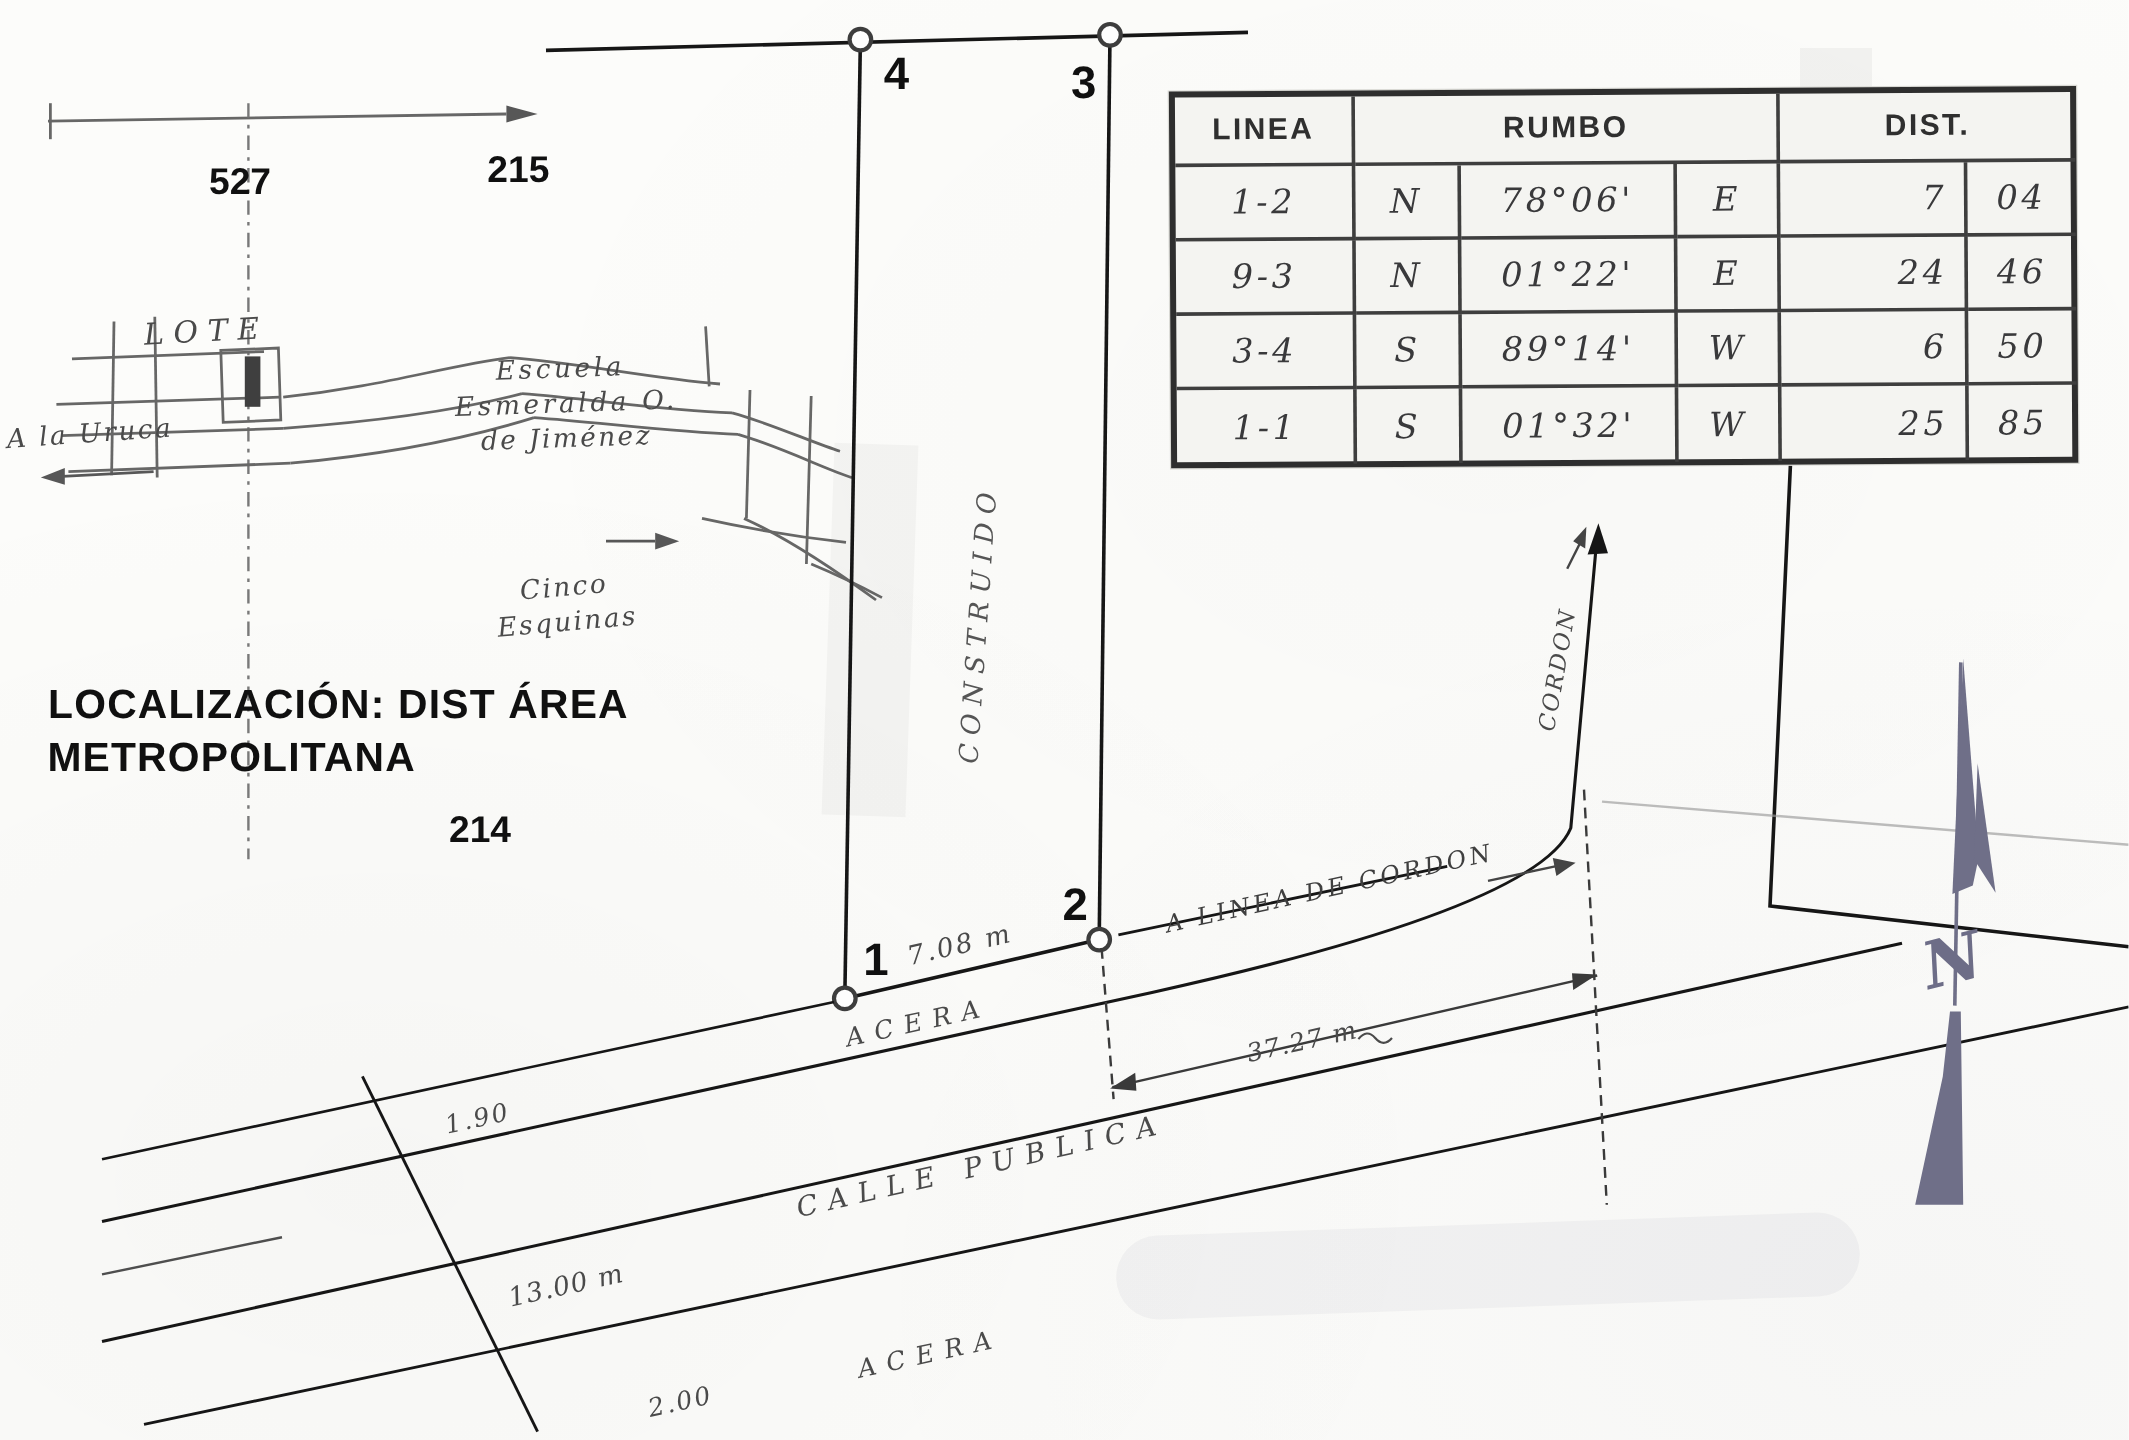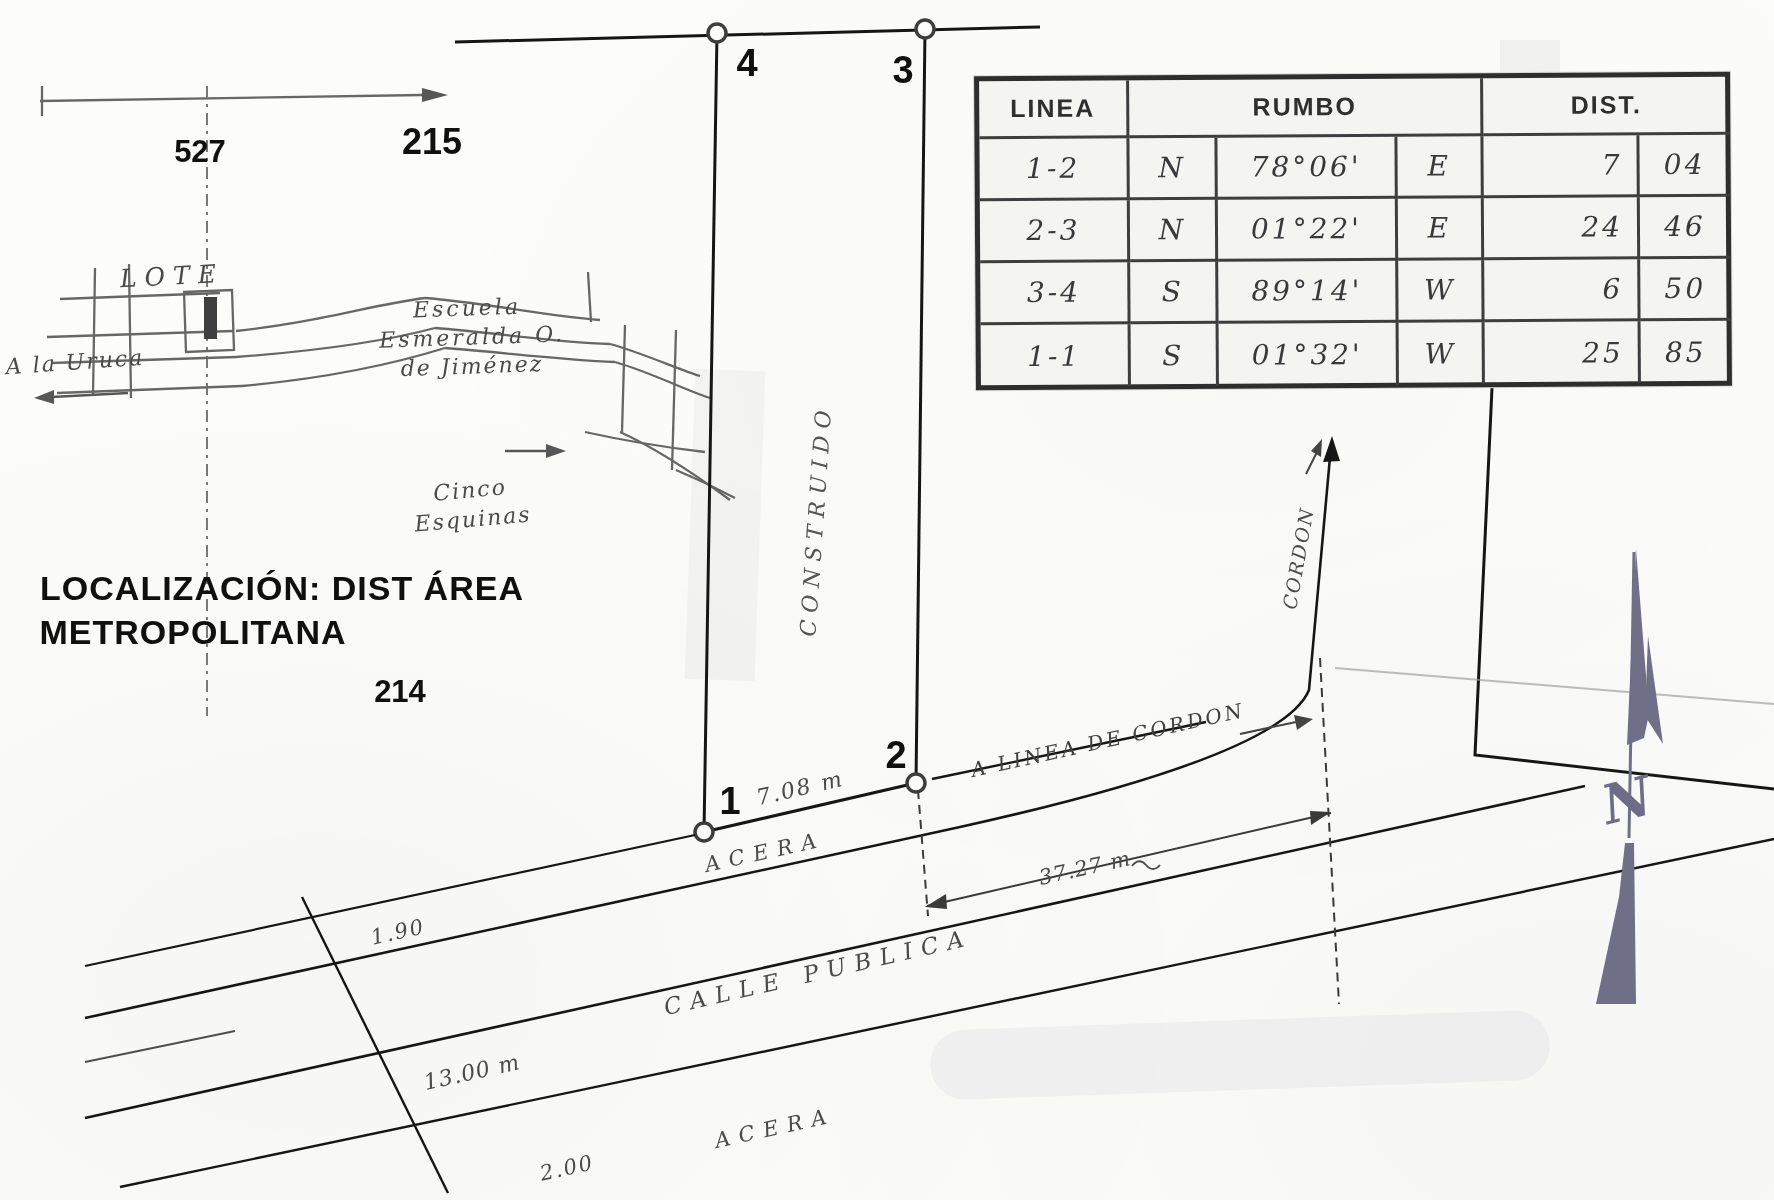--- a/index.html
+++ b/index.html
@@ -147,21 +147,21 @@
     <div class="c hd span3">RUMBO</div>
     <div class="c hd span2 nr">DIST.</div>
 
     <div class="c">1-2</div>
     <div class="c">N</div>
     <div class="c">78°06'</div>
     <div class="c">E</div>
     <div class="c num">7</div>
     <div class="c nr">04</div>
 
-    <div class="c">2-3</div>
+    <div class="c">9-3</div>
     <div class="c">N</div>
     <div class="c">01°22'</div>
     <div class="c">E</div>
     <div class="c num">24</div>
     <div class="c nr">46</div>
 
     <div class="c">3-4</div>
     <div class="c">S</div>
     <div class="c">89°14'</div>
     <div class="c">W</div>
@@ -170,21 +170,21 @@
 
     <div class="c nb">1-1</div>
     <div class="c nb">S</div>
     <div class="c nb">01°32'</div>
     <div class="c nb">W</div>
     <div class="c num nb">25</div>
     <div class="c nr nb">85</div>
   </div>
 
   <div class="lbl bold" style="left:200px;top:120px;font-size:31px;margin-top:32px;">527</div>
-  <div class="lbl bold" style="left:432px;top:142px;font-size:36px;">215</div>
+  <div class="lbl bold" style="left:432px;top:142px;font-size:31px;">215</div>
   <div class="lbl bold" style="left:400px;top:692px;font-size:31px;text-align:center;">214</div>
   <div class="lbl bold" style="left:282px;top:588px;font-size:34px;letter-spacing:1px;">LOCALIZACIÓN: DIST ÁREA</div>
   <div class="lbl bold" style="left:193px;top:632px;font-size:34px;letter-spacing:1px;">METROPOLITANA</div>
 
   <div class="lbl" style="left:172px;top:276px;font-size:25px;letter-spacing:8px;--r:-3deg;">LOTE</div>
   <div class="lbl" style="left:75px;top:362px;font-size:22px;letter-spacing:2px;--r:-4deg;">A la Uruca</div>
   <div class="lbl" style="left:467px;top:308px;font-size:22px;letter-spacing:3px;--r:-2deg;">Escuela</div>
   <div class="lbl" style="left:472px;top:337px;font-size:22px;letter-spacing:3px;--r:-2deg;">Esmeralda O.</div>
   <div class="lbl" style="left:472px;top:366px;font-size:22px;letter-spacing:2px;--r:-2deg;">de Jiménez</div>
   <div class="lbl" style="left:470px;top:490px;font-size:22px;letter-spacing:2px;--r:-5deg;">Cinco</div>

